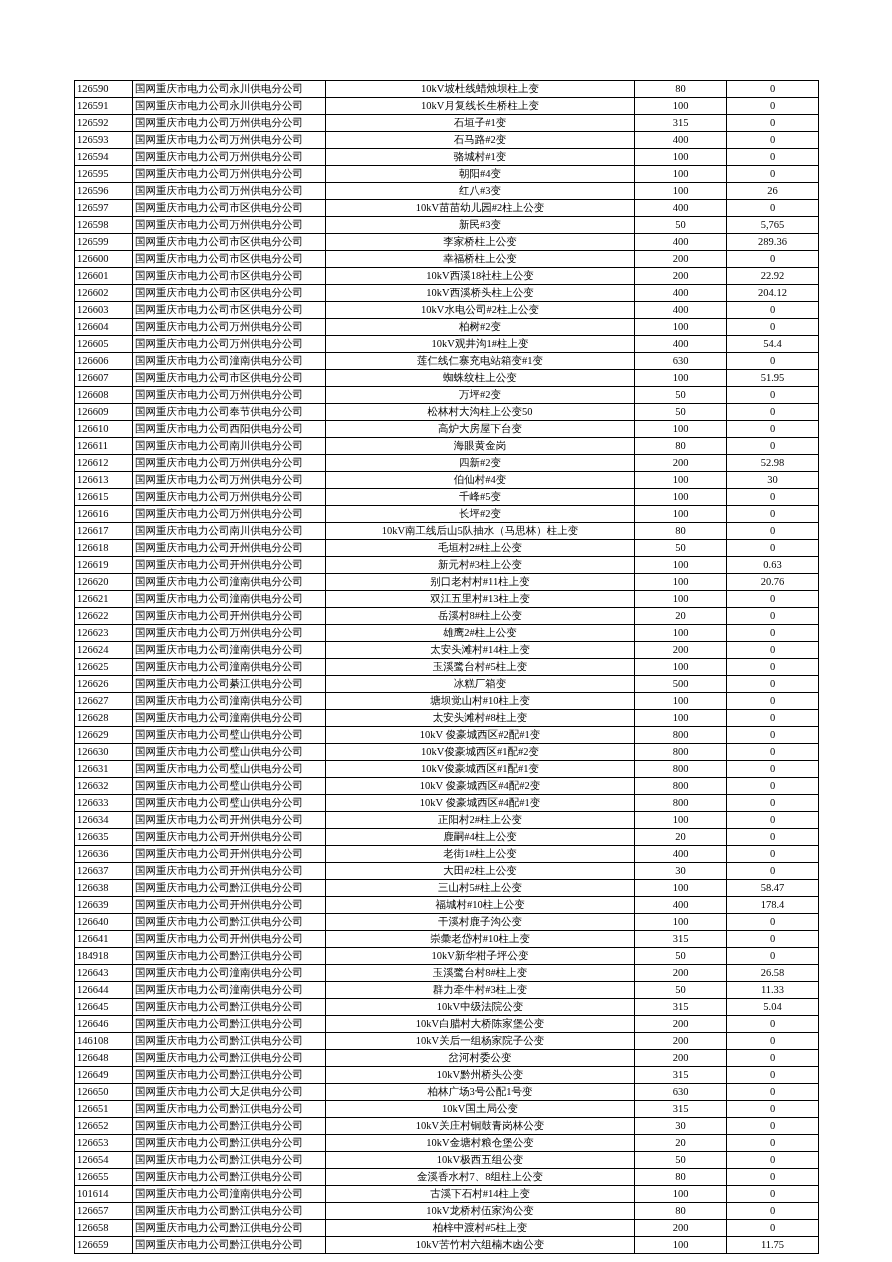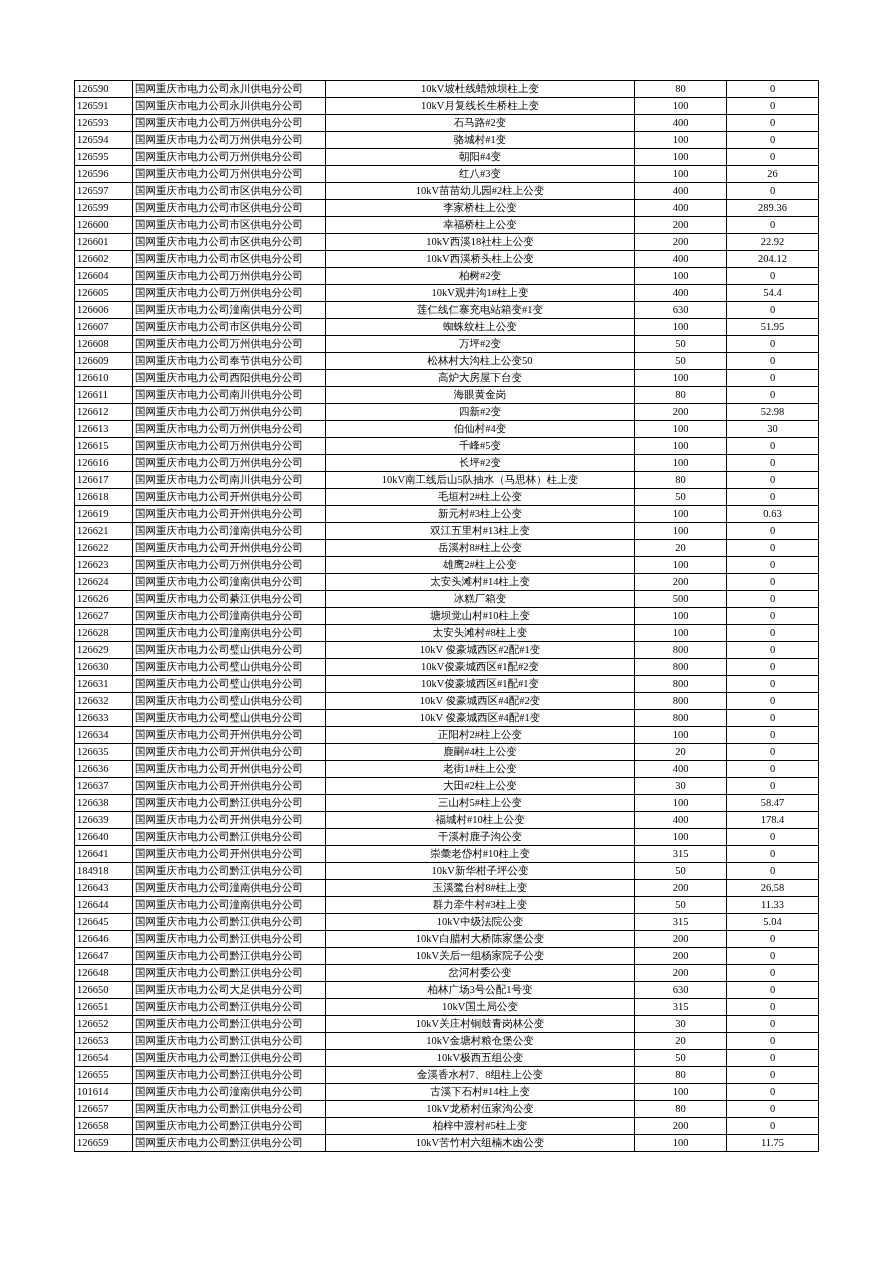--- a/index.html
+++ b/index.html
@@ -68,20 +68,27 @@
           <td class="val-cell">0</td>
         </tr>
         <tr>
           <td class="id-cell">126591</td>
           <td class="org-cell">国网重庆市电力公司永川供电分公司</td>
           <td class="name-cell">10kV月复线长生桥柱上变</td>
           <td class="cap-cell">100</td>
           <td class="val-cell">0</td>
         </tr>
         <tr>
+          <td class="id-cell">126592</td>
+          <td class="org-cell">国网重庆市电力公司万州供电分公司</td>
+          <td class="name-cell">石垣子#1变</td>
+          <td class="cap-cell">315</td>
+          <td class="val-cell">0</td>
+        </tr>
+        <tr>
           <td class="id-cell">126593</td>
           <td class="org-cell">国网重庆市电力公司万州供电分公司</td>
           <td class="name-cell">石马路#2变</td>
           <td class="cap-cell">400</td>
           <td class="val-cell">0</td>
         </tr>
         <tr>
           <td class="id-cell">126594</td>
           <td class="org-cell">国网重庆市电力公司万州供电分公司</td>
           <td class="name-cell">骆城村#1变</td>
@@ -103,20 +110,27 @@
           <td class="val-cell">26</td>
         </tr>
         <tr>
           <td class="id-cell">126597</td>
           <td class="org-cell">国网重庆市电力公司市区供电分公司</td>
           <td class="name-cell">10kV苗苗幼儿园#2柱上公变</td>
           <td class="cap-cell">400</td>
           <td class="val-cell">0</td>
         </tr>
         <tr>
+          <td class="id-cell">126598</td>
+          <td class="org-cell">国网重庆市电力公司万州供电分公司</td>
+          <td class="name-cell">新民#3变</td>
+          <td class="cap-cell">50</td>
+          <td class="val-cell">5,765</td>
+        </tr>
+        <tr>
           <td class="id-cell">126599</td>
           <td class="org-cell">国网重庆市电力公司市区供电分公司</td>
           <td class="name-cell">李家桥柱上公变</td>
           <td class="cap-cell">400</td>
           <td class="val-cell">289.36</td>
         </tr>
         <tr>
           <td class="id-cell">126600</td>
           <td class="org-cell">国网重庆市电力公司市区供电分公司</td>
           <td class="name-cell">幸福桥柱上公变</td>
@@ -129,20 +143,27 @@
           <td class="name-cell">10kV西溪18社柱上公变</td>
           <td class="cap-cell">200</td>
           <td class="val-cell">22.92</td>
         </tr>
         <tr>
           <td class="id-cell">126602</td>
           <td class="org-cell">国网重庆市电力公司市区供电分公司</td>
           <td class="name-cell">10kV西溪桥头柱上公变</td>
           <td class="cap-cell">400</td>
           <td class="val-cell">204.12</td>
+        </tr>
+        <tr>
+          <td class="id-cell">126603</td>
+          <td class="org-cell">国网重庆市电力公司市区供电分公司</td>
+          <td class="name-cell">10kV水电公司#2柱上公变</td>
+          <td class="cap-cell">400</td>
+          <td class="val-cell">0</td>
         </tr>
         <tr>
           <td class="id-cell">126604</td>
           <td class="org-cell">国网重庆市电力公司万州供电分公司</td>
           <td class="name-cell">柏树#2变</td>
           <td class="cap-cell">100</td>
           <td class="val-cell">0</td>
         </tr>
         <tr>
           <td class="id-cell">126605</td>
@@ -236,20 +257,27 @@
           <td class="val-cell">0</td>
         </tr>
         <tr>
           <td class="id-cell">126619</td>
           <td class="org-cell">国网重庆市电力公司开州供电分公司</td>
           <td class="name-cell">新元村#3柱上公变</td>
           <td class="cap-cell">100</td>
           <td class="val-cell">0.63</td>
         </tr>
         <tr>
+          <td class="id-cell">126620</td>
+          <td class="org-cell">国网重庆市电力公司潼南供电分公司</td>
+          <td class="name-cell">别口老村村#11柱上变</td>
+          <td class="cap-cell">100</td>
+          <td class="val-cell">20.76</td>
+        </tr>
+        <tr>
           <td class="id-cell">126621</td>
           <td class="org-cell">国网重庆市电力公司潼南供电分公司</td>
           <td class="name-cell">双江五里村#13柱上变</td>
           <td class="cap-cell">100</td>
           <td class="val-cell">0</td>
         </tr>
         <tr>
           <td class="id-cell">126622</td>
           <td class="org-cell">国网重庆市电力公司开州供电分公司</td>
           <td class="name-cell">岳溪村8#柱上公变</td>
@@ -261,20 +289,27 @@
           <td class="org-cell">国网重庆市电力公司万州供电分公司</td>
           <td class="name-cell">雄鹰2#柱上公变</td>
           <td class="cap-cell">100</td>
           <td class="val-cell">0</td>
         </tr>
         <tr>
           <td class="id-cell">126624</td>
           <td class="org-cell">国网重庆市电力公司潼南供电分公司</td>
           <td class="name-cell">太安头滩村#14柱上变</td>
           <td class="cap-cell">200</td>
+          <td class="val-cell">0</td>
+        </tr>
+        <tr>
+          <td class="id-cell">126625</td>
+          <td class="org-cell">国网重庆市电力公司潼南供电分公司</td>
+          <td class="name-cell">玉溪鹭台村#5柱上变</td>
+          <td class="cap-cell">100</td>
           <td class="val-cell">0</td>
         </tr>
         <tr>
           <td class="id-cell">126626</td>
           <td class="org-cell">国网重庆市电力公司綦江供电分公司</td>
           <td class="name-cell">冰糕厂箱变</td>
           <td class="cap-cell">500</td>
           <td class="val-cell">0</td>
         </tr>
         <tr>
@@ -411,31 +446,38 @@
           <td class="val-cell">5.04</td>
         </tr>
         <tr>
           <td class="id-cell">126646</td>
           <td class="org-cell">国网重庆市电力公司黔江供电分公司</td>
           <td class="name-cell">10kV白腊村大桥陈家堡公变</td>
           <td class="cap-cell">200</td>
           <td class="val-cell">0</td>
         </tr>
         <tr>
-          <td class="id-cell">126647</td>
+          <td class="id-cell">146108</td>
           <td class="org-cell">国网重庆市电力公司黔江供电分公司</td>
           <td class="name-cell">10kV关后一组杨家院子公变</td>
           <td class="cap-cell">200</td>
           <td class="val-cell">0</td>
         </tr>
         <tr>
           <td class="id-cell">126648</td>
           <td class="org-cell">国网重庆市电力公司黔江供电分公司</td>
           <td class="name-cell">岔河村委公变</td>
           <td class="cap-cell">200</td>
+          <td class="val-cell">0</td>
+        </tr>
+        <tr>
+          <td class="id-cell">126649</td>
+          <td class="org-cell">国网重庆市电力公司黔江供电分公司</td>
+          <td class="name-cell">10kV黔州桥头公变</td>
+          <td class="cap-cell">315</td>
           <td class="val-cell">0</td>
         </tr>
         <tr>
           <td class="id-cell">126650</td>
           <td class="org-cell">国网重庆市电力公司大足供电分公司</td>
           <td class="name-cell">柏林广场3号公配1号变</td>
           <td class="cap-cell">630</td>
           <td class="val-cell">0</td>
         </tr>
         <tr>

